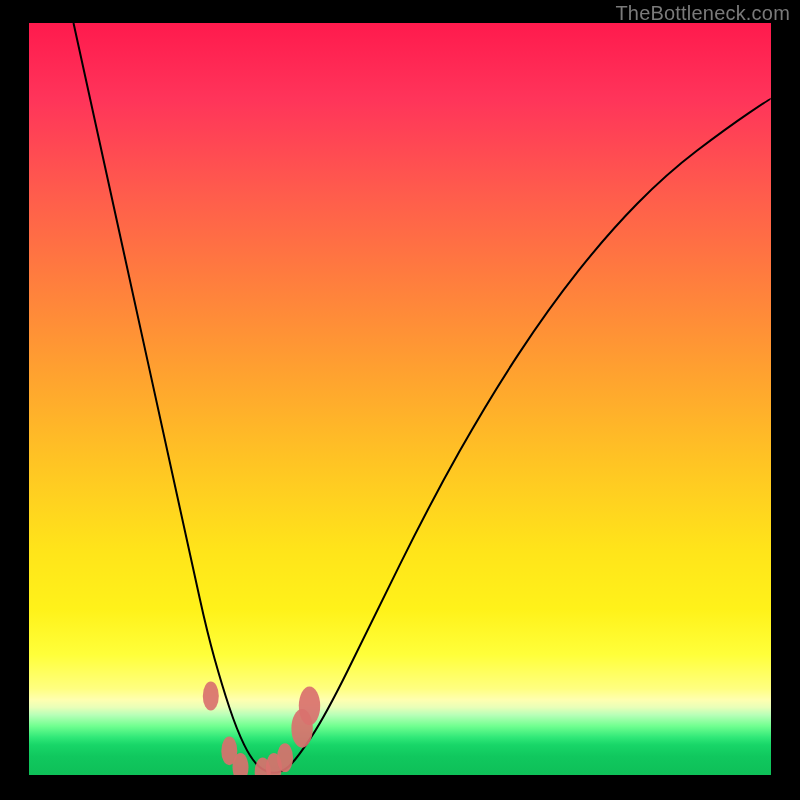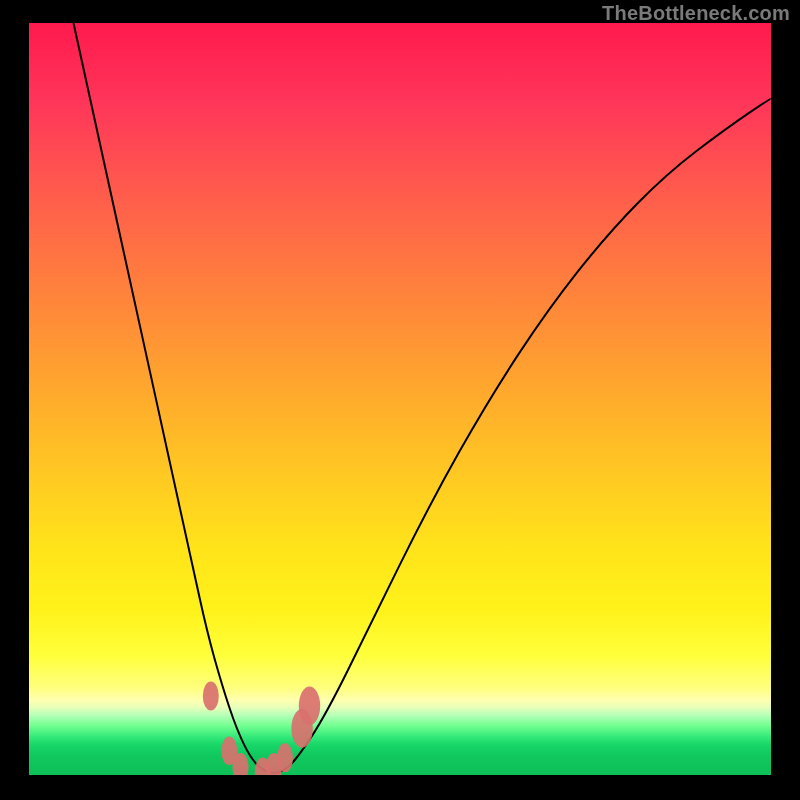--- a/index.html
+++ b/index.html
@@ -38,21 +38,21 @@
       #10c85e 97.5%,
       #0ebf58 100%
     );
   }
   .watermark {
     position: absolute;
     top: 2px;
     right: 10px;
     color: #7a7a7a;
     font-size: 20px;
-    font-weight: 700;
+    font-weight: 400;
     letter-spacing: 0.2px;
     user-select: none;
   }
   svg.curve {
     position: absolute;
     left: 0;
     top: 0;
     width: 742px;
     height: 752px;
   }

